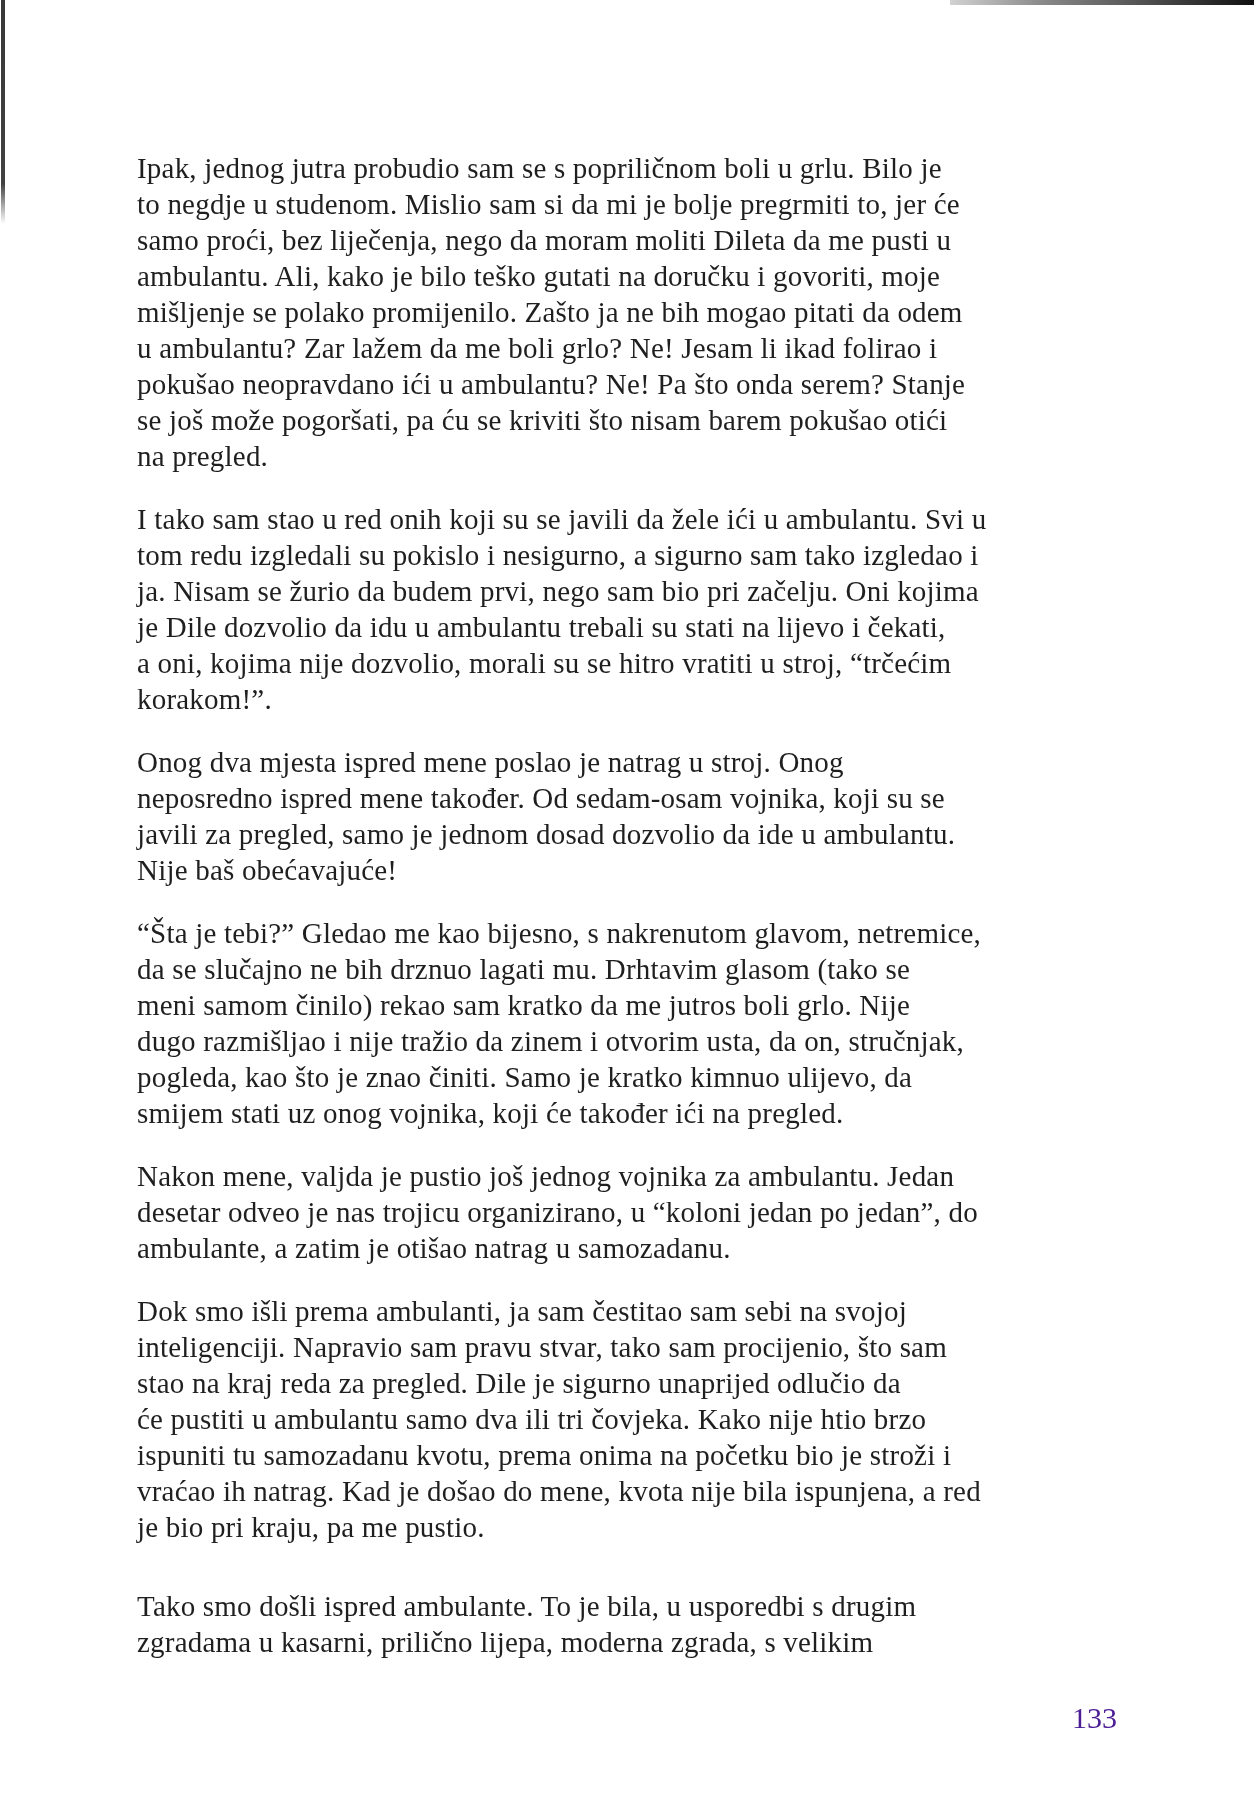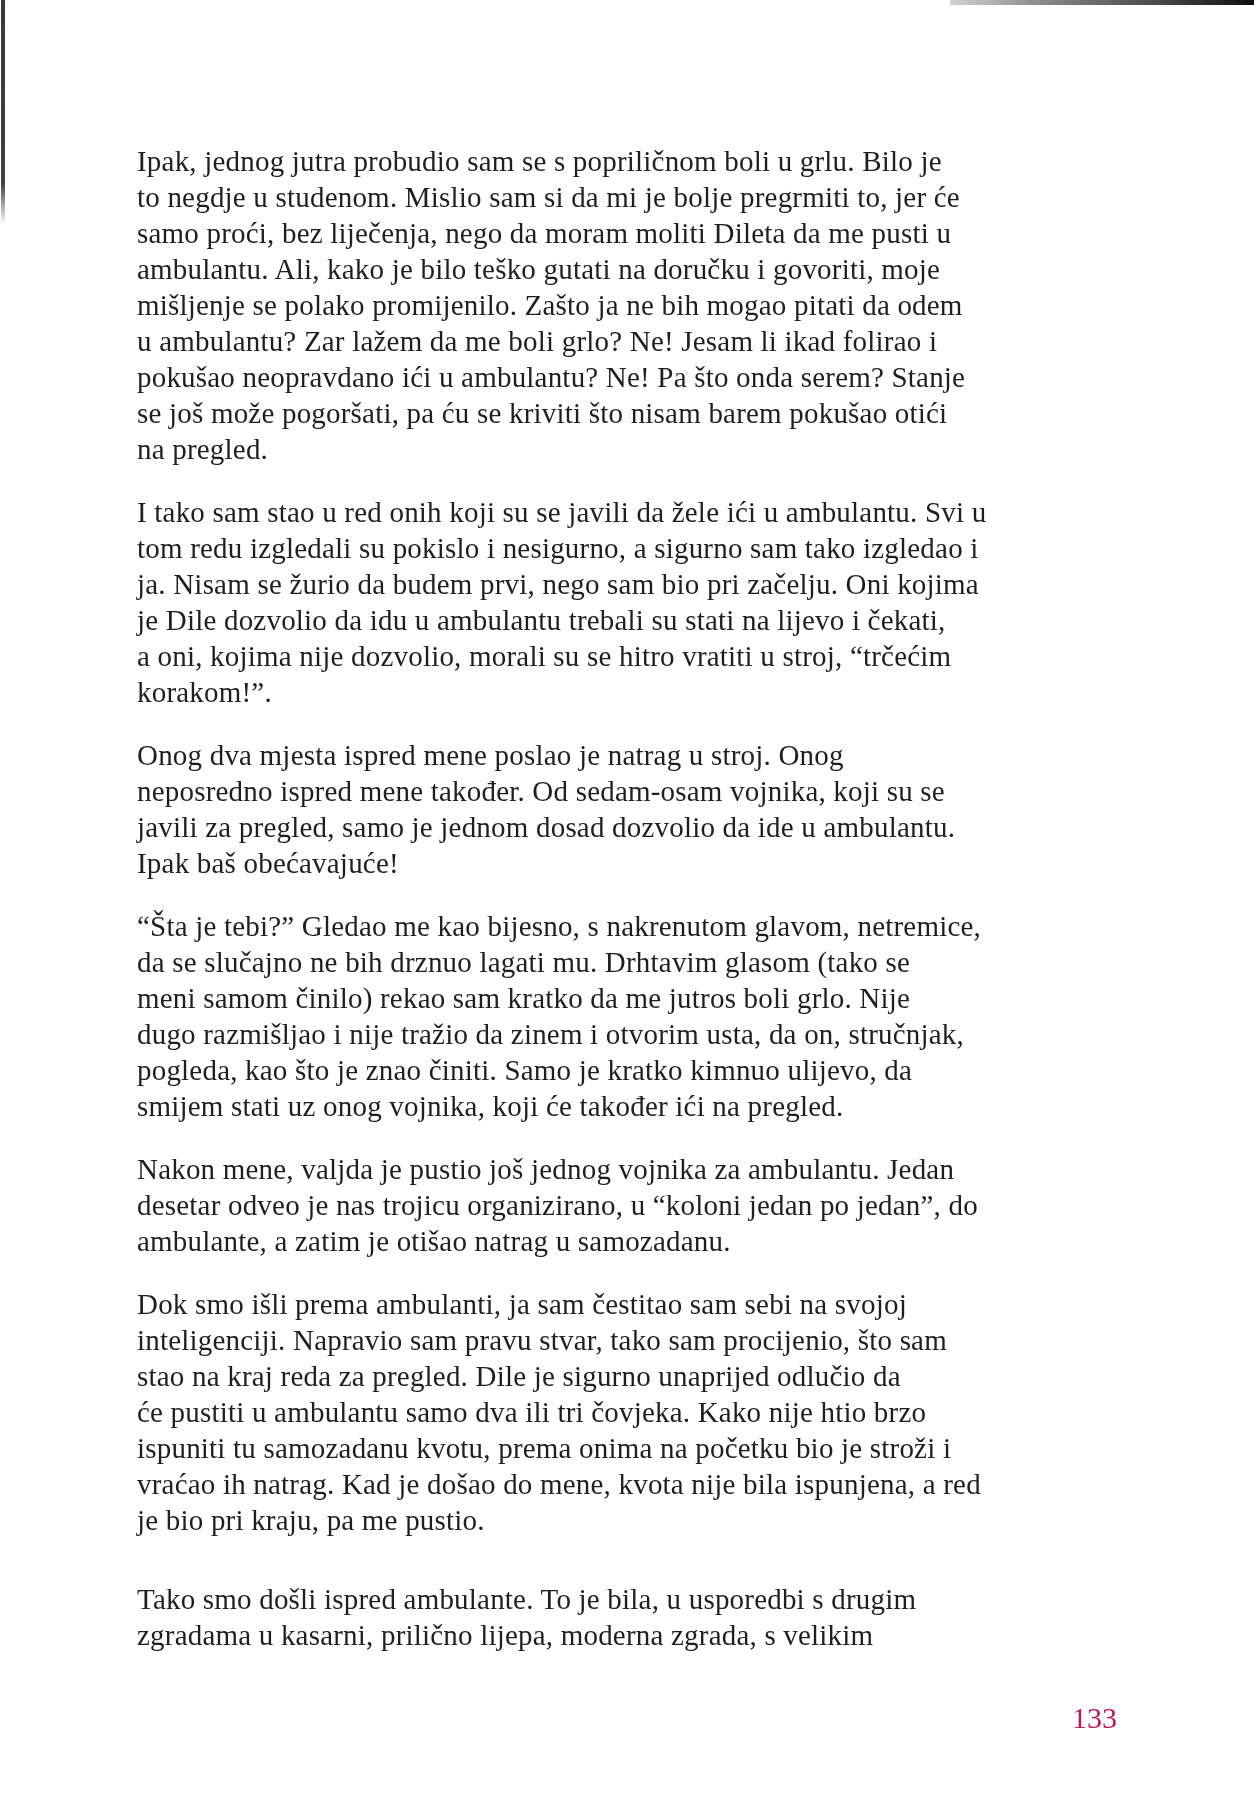--- a/index.html
+++ b/index.html
@@ -29,42 +29,42 @@
     position: absolute;
     top: 0;
     left: 1px;
     width: 4px;
     height: 224px;
     background: linear-gradient(to bottom, #383838 0%, #414141 82%, rgba(90,90,90,0) 100%);
   }
   .text-block {
     position: absolute;
     left: 137px;
-    top: 143px;
+    top: 150px;
     width: 1100px;
   }
   .para {
     font-family: "Liberation Serif", "DejaVu Serif", serif;
     font-size: 29px;
     line-height: 36px;
     color: #1f1f1f;
     letter-spacing: 0.2px;
     margin: 0 0 27px 0;
     white-space: pre-line;   
     text-align: left;
   }
   .para:last-child { margin-bottom: 0; margin-top: 43px; }
   .folio {
     position: absolute;
     top: 1700px;
     right: 137px;
     font-family: "Liberation Serif", "DejaVu Serif", serif;
     font-size: 30px;
     line-height: 36px;
-    color: #be185d;
+    color: #4c1d95;
   }
 </style>
 </head>
 <body>
 
 <div class="page">
 
   <div class="scan-bar-top"></div>
 
   <div class="scan-edge-left"></div>
@@ -81,21 +81,21 @@
 na pregled.</p>
     <p class="para">I tako sam stao u red onih koji su se javili da žele ići u ambulantu. Svi u
 tom redu izgledali su pokislo i nesigurno, a sigurno sam tako izgledao i
 ja. Nisam se žurio da budem prvi, nego sam bio pri začelju. Oni kojima
 je Dile dozvolio da idu u ambulantu trebali su stati na lijevo i čekati,
 a oni, kojima nije dozvolio, morali su se hitro vratiti u stroj, “trčećim
 korakom!”.</p>
     <p class="para">Onog dva mjesta ispred mene poslao je natrag u stroj. Onog
 neposredno ispred mene također. Od sedam-osam vojnika, koji su se
 javili za pregled, samo je jednom dosad dozvolio da ide u ambulantu.
-Ipak baš obećavajuće!</p>
+Nije baš obećavajuće!</p>
     <p class="para">“Šta je tebi?” Gledao me kao bijesno, s nakrenutom glavom, netremice,
 da se slučajno ne bih drznuo lagati mu. Drhtavim glasom (tako se
 meni samom činilo) rekao sam kratko da me jutros boli grlo. Nije
 dugo razmišljao i nije tražio da zinem i otvorim usta, da on, stručnjak,
 pogleda, kao što je znao činiti. Samo je kratko kimnuo ulijevo, da
 smijem stati uz onog vojnika, koji će također ići na pregled.</p>
     <p class="para">Nakon mene, valjda je pustio još jednog vojnika za ambulantu. Jedan
 desetar odveo je nas trojicu organizirano, u “koloni jedan po jedan”, do
 ambulante, a zatim je otišao natrag u samozadanu.</p>
     <p class="para">Dok smo išli prema ambulanti, ja sam čestitao sam sebi na svojoj

